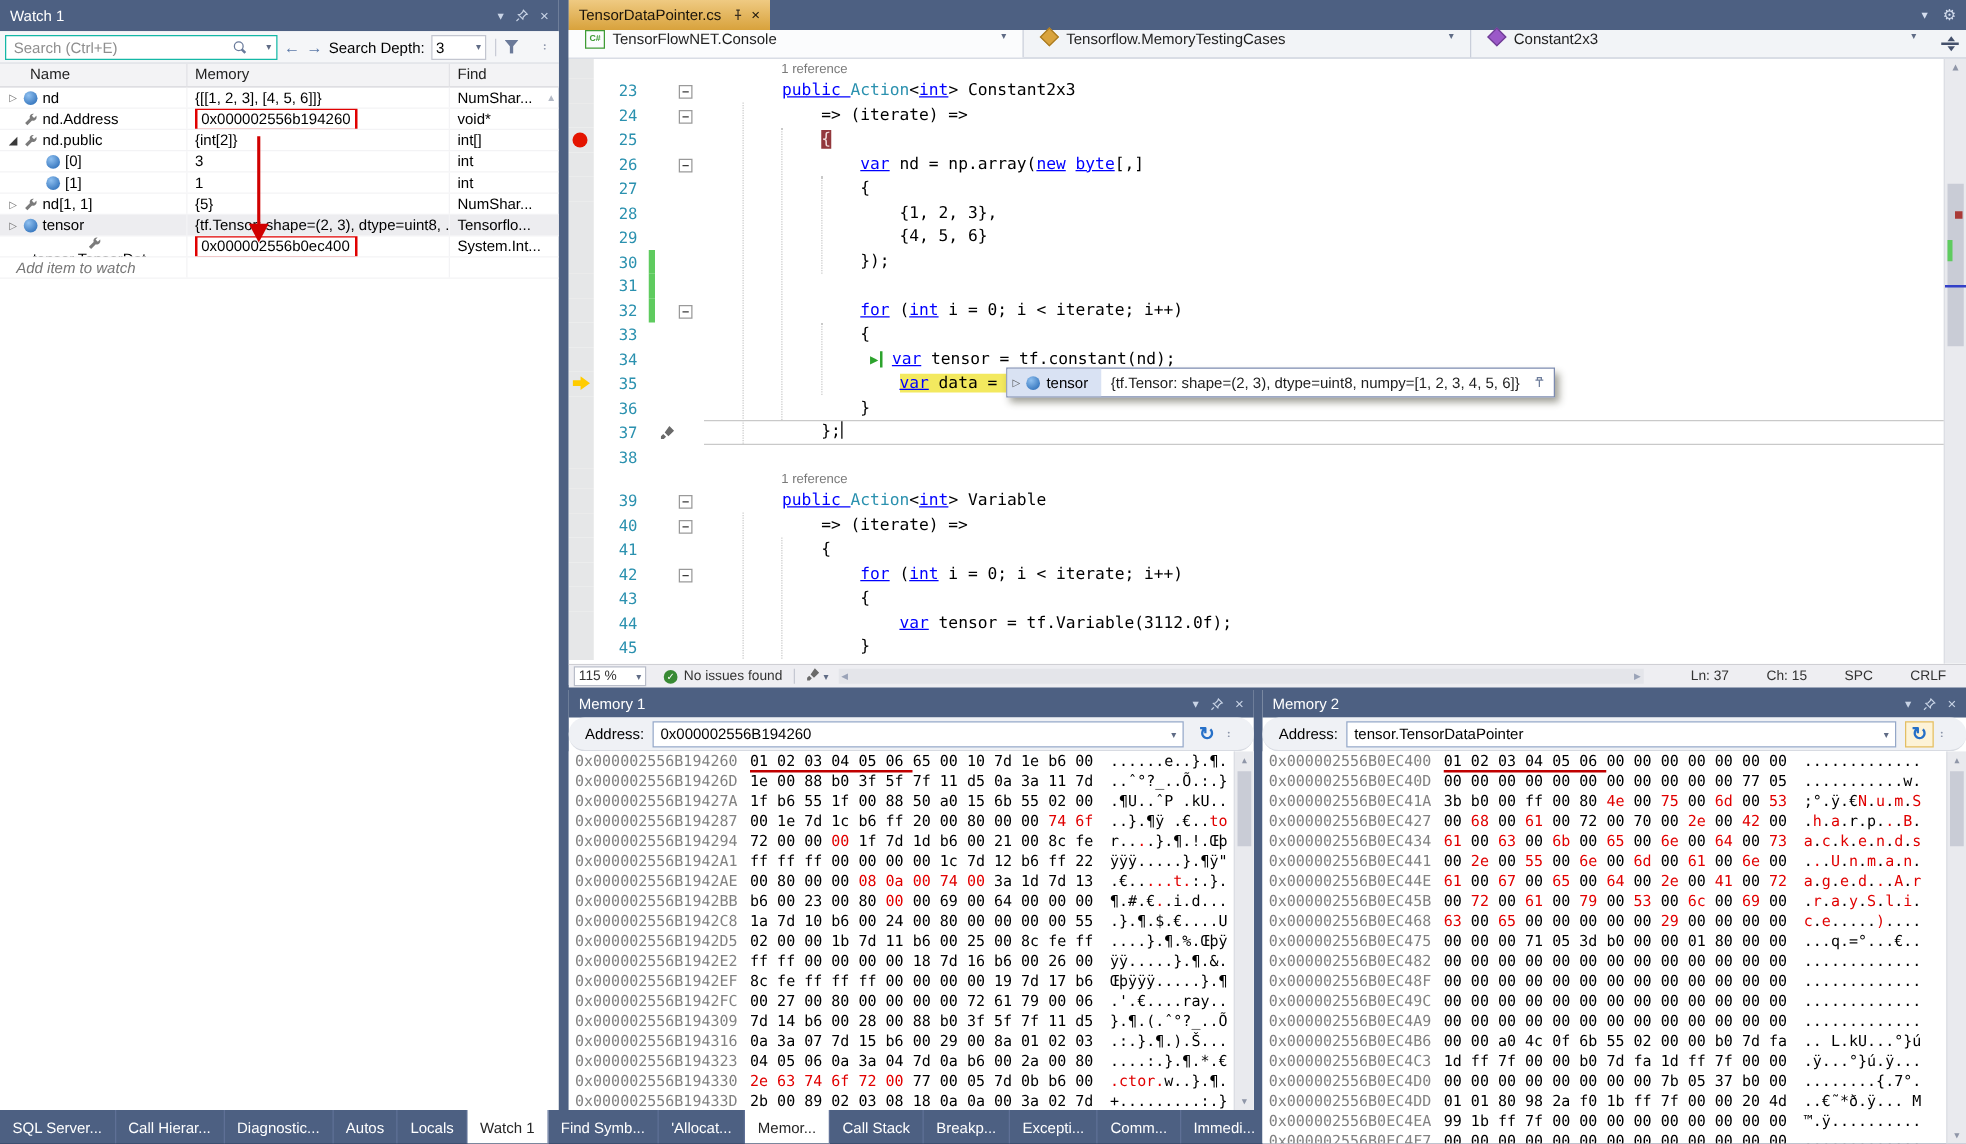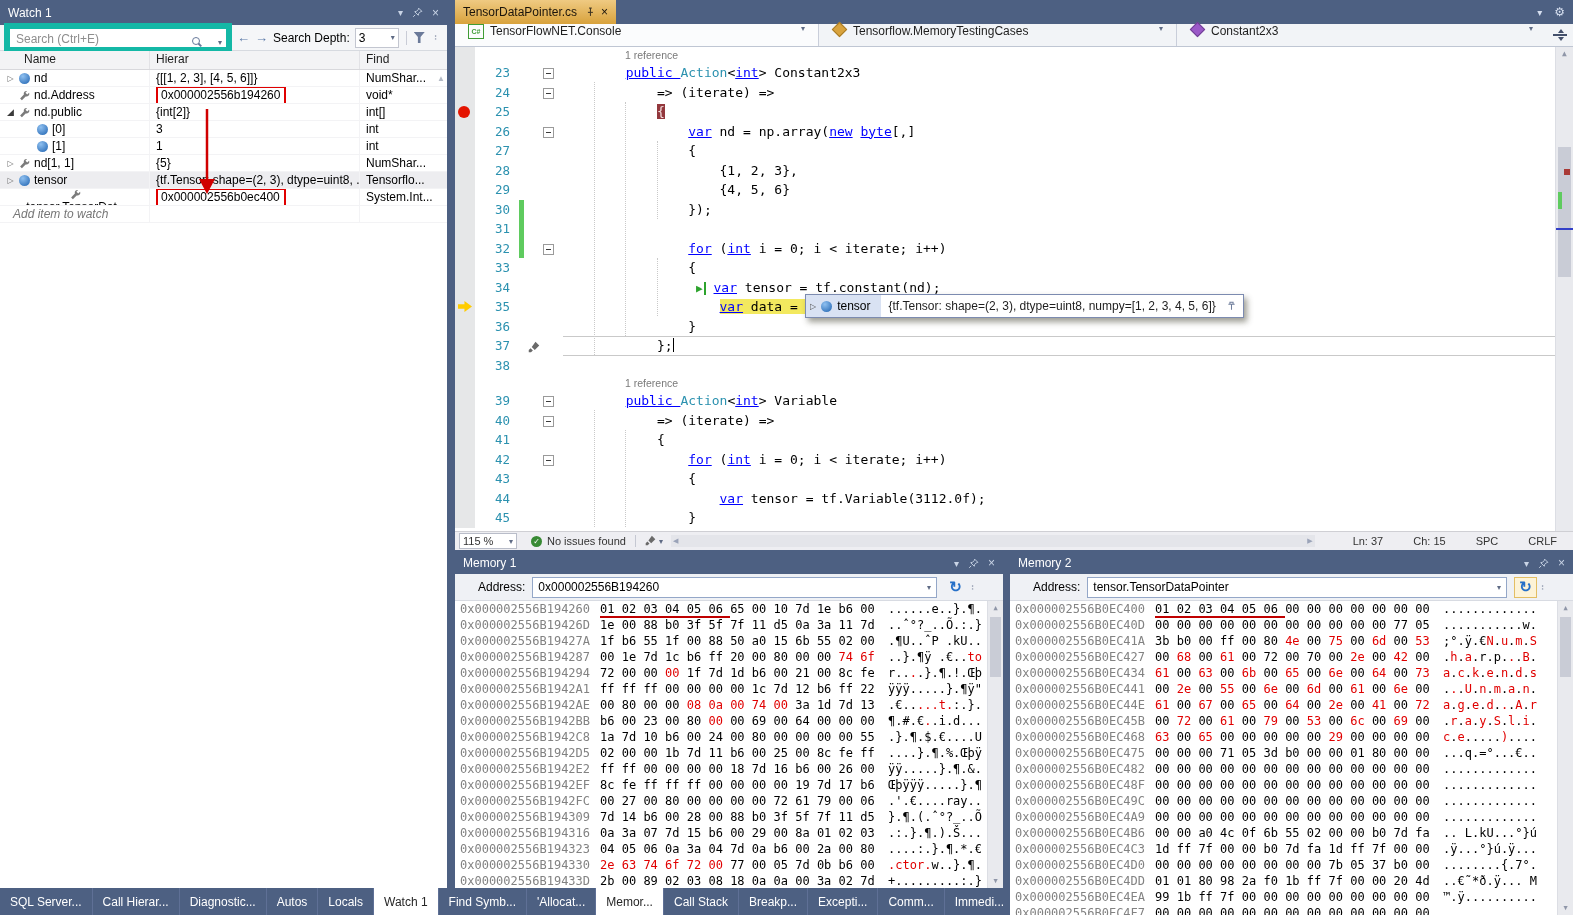--- a/index.html
+++ b/index.html
@@ -7,21 +7,21 @@
   .panel{position:absolute;background:#fff;display:flex;flex-direction:column;}
   
   .titlebar{height:25px;background:#4D6082;color:#fff;font-size:12px;display:flex;align-items:center;padding:0 4px 0 8px;flex:none;}
   .titlebar .t-title{flex:1;white-space:nowrap;}
   .t-icons{display:flex;align-items:center;gap:9px;color:#C9D4E6;padding-right:4px;}
   .t-icons .ic{font-size:10px;cursor:default;}
   .t-icons .ic-x{font-size:12px;}
   
   #watch{left:0;top:0;width:447px;height:888px;}
   .w-toolbar{height:25px;background:#F5F6F8;border-bottom:1px solid #D7DAE0;display:flex;align-items:center;gap:5px;padding:0 4px;flex:none;font-size:12px;}
-  .searchbox{width:208px;height:18px;background:#fff;border:6px solid #14b8a6;display:flex;align-items:flex-end;padding:0 4px;gap:16px;}
+  .searchbox{width:208px;height:18px;background:#fff;border:1px solid #14b8a6;display:flex;align-items:center;padding:0 4px;gap:16px;}
   .searchbox input{flex:1;border:none;outline:none;font-size:12px;color:#444;background:transparent;font-family:"Liberation Sans",sans-serif;}
   .searchbox input::placeholder{color:#8E8E8E;}
   .mag{position:relative;width:10px;height:10px;flex:none;}
   .mag::before{content:"";position:absolute;left:0;top:0;width:6px;height:6px;border:1.5px solid #697A9B;border-radius:50%;}
   .mag::after{content:"";position:absolute;left:6.5px;top:7px;width:4px;height:1.5px;background:#697A9B;transform:rotate(45deg);}
   .navarrow{color:#5B79A8;font-size:13px;}
   .depth-combo{width:36px;height:18px;background:#fff;border:1px solid #C3C6D0;display:flex;align-items:center;padding:0 3px;justify-content:space-between;}
   .vsep{width:1px;height:14px;background:#C9CCD6;margin:0 2px;}
   .funnel{width:11px;height:11px;background:#6B7A99;clip-path:polygon(0 0,100% 0,62% 45%,62% 100%,38% 100%,38% 45%);}
   .caret-down{font-size:8px;color:#5F6B85;}
@@ -98,21 +98,21 @@
   .v-scroll{position:absolute;right:0;top:0;width:17px;height:484px;background:#E9EAEE;border-left:1px solid #DCDEE4;}
   .vs-up{position:absolute;top:2px;left:0;right:0;text-align:center;color:#8F96A8;font-size:8px;}
   .vs-thumb{position:absolute;left:2px;width:13px;top:100px;height:130px;background:#C9CCD6;}
   .vs-red{position:absolute;right:3px;top:122px;width:6px;height:6px;background:#A93A37;}
   .vs-green{position:absolute;left:2px;top:145px;width:4px;height:17px;background:#5FCB5F;}
   .vs-blue{position:absolute;left:0;right:0;top:181px;height:2px;background:#3340C8;}
   
   #mem1{left:455px;top:552px;width:548px;height:336px;}
   #mem2{left:1010px;top:552px;width:563px;height:363px;}
   .mem-titlebar{height:22px;background:#4D6082;color:#fff;font-size:12px;display:flex;align-items:center;padding:0 4px 0 8px;flex:none;gap:39px;}
-  .mem-toolbar{height:26px;background:#EFF1F5;display:flex;align-items:center;padding:0 23px;gap:7px;font-size:12px;border-bottom:1px solid #D8DBE2;flex:none;}
+  .mem-toolbar{height:26px;background:#EFF1F5;display:flex;align-items:center;padding:0 13px;gap:7px;font-size:12px;border-bottom:1px solid #D8DBE2;flex:none;border-radius:13px;}
   .addr-combo{flex:1;height:19px;background:#fff;border:1px solid #94A7C8;display:flex;align-items:center;padding:0 5px;gap:4px;}
   .addr-combo .av{flex:1;white-space:nowrap;overflow:hidden;}
   .refresh-btn{width:23px;height:21px;display:flex;align-items:center;justify-content:center;color:#2670C8;font-size:15px;font-weight:bold;box-sizing:border-box;}
   .refresh-btn.hl{background:#FDF3D7;border:1px solid #E3BE63;}
   .hex-body{position:relative;flex:1;overflow:hidden;background:#fff;font-family:"DejaVu Sans Mono",monospace;font-size:12px;}
   .hex-row{display:flex;height:16px;line-height:16px;white-space:pre;}
   .hx-addr{width:140px;color:#828282;padding-left:5px;flex:none;}
   .hx-bytes{width:288px;flex:none;color:#000;}
   .hx-ascii{flex:none;color:#000;}
   .hex-red{color:#E00000;}
@@ -157,21 +157,21 @@
       <span class="depth-combo">
         <span>3</span>
         <span class="caret-down">▾</span>
       </span>
       <span class="vsep"></span>
       <span class="funnel"></span>
       <span class="overflow-grip">‥</span>
     </div>
     <div class="w-header">
       <span class="wh-name">Name</span>
-      <span class="wh-value">Hierar</span>
+      <span class="wh-value">Memory</span>
       <span class="wh-type">Find</span>
     </div>
     <div id="watch-rows">
 
       <span class="w-scrollhint">▲</span>
     <div class="w-row">
           <div class="c-name" style="padding-left: 4px;">
             <span class="expander">▷</span>
             <span class="row-icon">
               <span class="sphere"></span>

